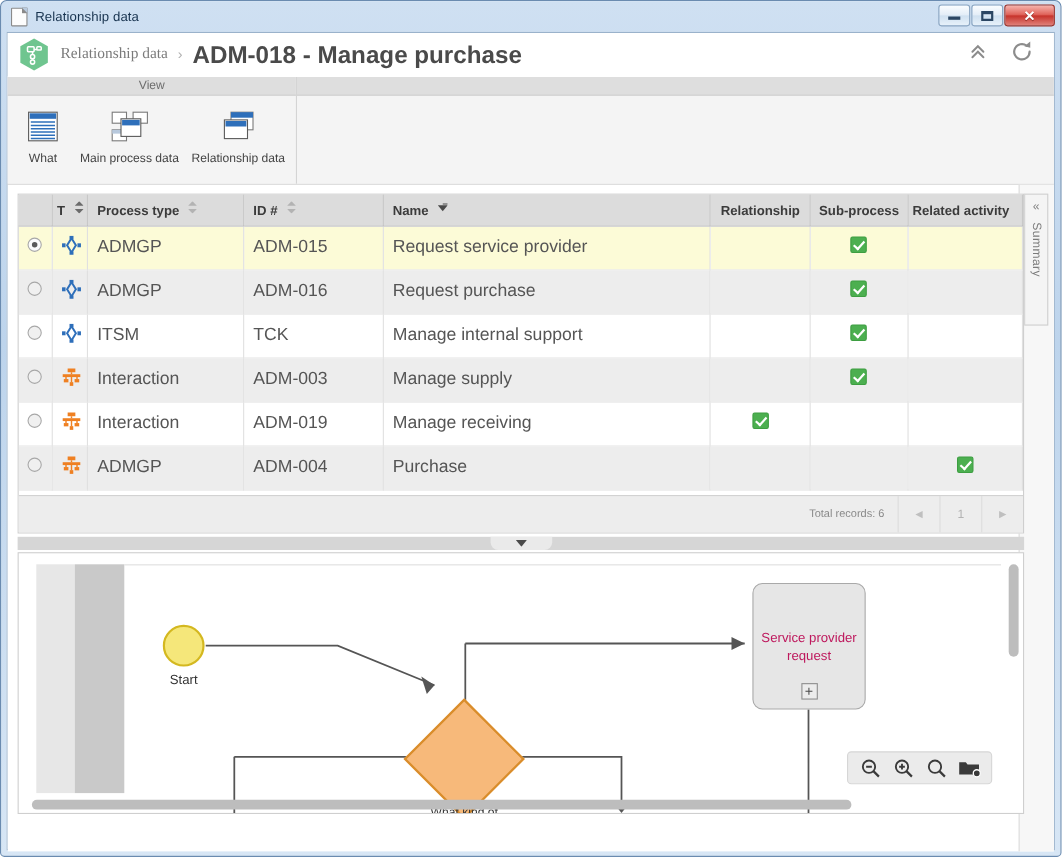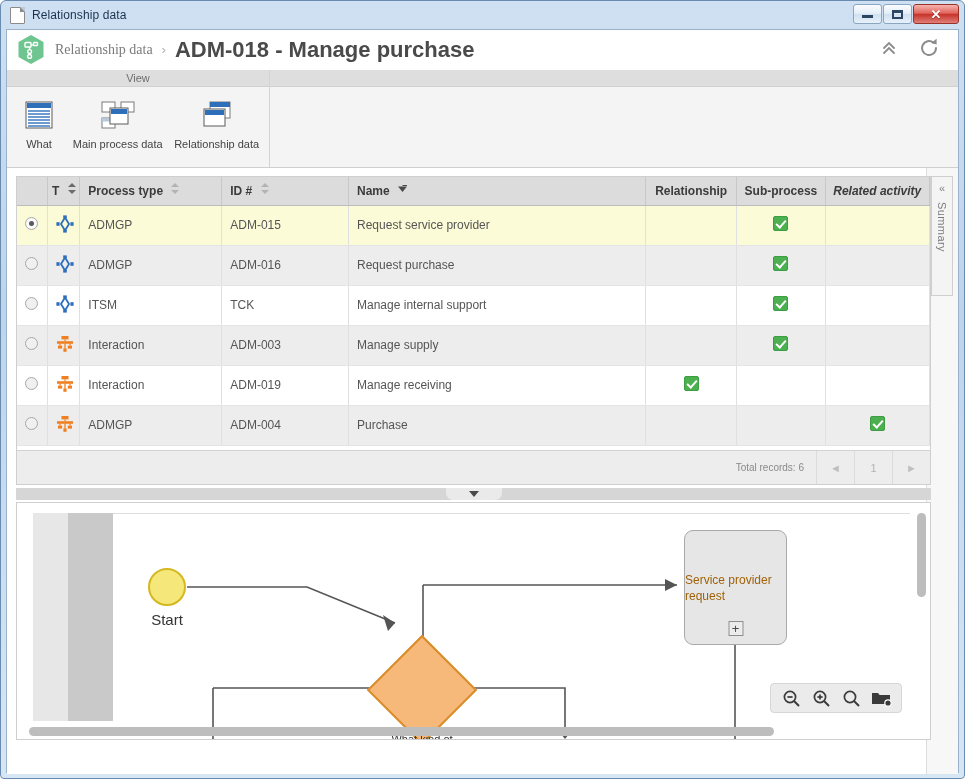--- a/index.html
+++ b/index.html
@@ -140,26 +140,26 @@
     text-align: left; padding: 0 8px; font-weight: bold;
     white-space: nowrap;
   }
   table.grid th.c-sel { width: 30px; padding: 0; }
   table.grid th.c-t   { width: 32px; padding: 0 4px; }
   table.grid th.c-pt  { width: 140px; margin-top: 12px; }
   table.grid th.c-id  { width: 125px; }
   table.grid th.c-nm  { width: 293px; }
   table.grid th.c-pre { width: 90px; text-align: center; padding: 0 4px;}
   table.grid th.c-sub { width: 87px; text-align: center; padding: 0 4px;}
-  table.grid th.c-rel { width: 103px; text-align: center; padding: 0 4px; font-style: italic;}
+  table.grid th.c-rel { width: 103px; text-align: left; padding: 0 4px;}
   .sorter { display: inline-block; margin-left: 5px; vertical-align: 1px; }
   table.grid td {
     border-right: 1px solid #e0e0e0;
     border-bottom: 1px solid #e4e4e4;
-    height: 40px; font-size: 12px; color: #555;
+    height: 40px; font-size: 16px; color: #555;
     padding: 0 8px; white-space: nowrap; overflow: hidden;
   }
   tr.row-odd  td { background: #ffffff; }
   tr.row-even td { background: #ededed; }
   tr.row-sel  td { background: #fcfbd7; }
   td.c-sel { text-align: center; padding: 0; }
   td.c-t   { text-align: center; padding: 0; }
   td.center{ text-align: center; padding: 0; }
 
   .radio {
@@ -217,36 +217,36 @@
   .lane-a { position: absolute; left: 16px; top: 10px; width: 35px; bottom: 18px; background: #e7e7e7; }
   .lane-b { position: absolute; left: 51px; top: 10px; width: 45px; bottom: 18px; background: #c9c9c9; }
   .diagram-top-rule { position: absolute; left: 96px; right: 20px; top: 10px; height: 1px; background: #dedede; }
 
   .node-start {
     position: absolute; left: 131px; top: 65px; width: 38px; height: 38px;
     border-radius: 50%; background: #f5e77a; border: 2px solid #d4b820;
   }
   .lbl-start {
     position: absolute; left: 125px; top: 108px; width: 50px; text-align: center;
-    font-size: 15px; color: #333;
+    font-size: 12px; color: #333;
   }
   .node-gw {
     position: absolute; left: 366px; top: 148px; width: 78px; height: 78px;
     background: #f7b97a; border: 2px solid #d98d2b; transform: rotate(45deg);
   }
   .lbl-gw {
     position: absolute; left: 340px; top: 230px; width: 130px; text-align: center;
     font-size: 11px; color: #333;
   }
   .node-box {
     position: absolute; left: 667px; top: 27px; width: 103px; height: 115px;
     background: #e6e6e6; border: 1px solid #a9a9a9; border-radius: 9px;
     display: flex; flex-direction: column; align-items: center; justify-content: center;
   }
-  .node-box-text { font-size: 12px; color: #a16207; text-align: left; line-height: 16px; }
+  .node-box-text { font-size: 12px; color: #be185d; text-align: center; line-height: 16px; }
   .node-expand {
     position: absolute; bottom: 8px; left: 50%; transform: translateX(-50%);
     width: 15px; height: 15px; border: 1px solid #8e8e8e; background: #ececec;
     display: flex; align-items: center; justify-content: center;
     font-size: 13px; line-height: 1; color: #4a4a4a; cursor: pointer;
   }
   .edges { position: absolute; left: 0; top: 0; width: 915px; height: 238px; }
 
   .zoombar {
     position: absolute; right: 28px; bottom: 26px; height: 30px;

